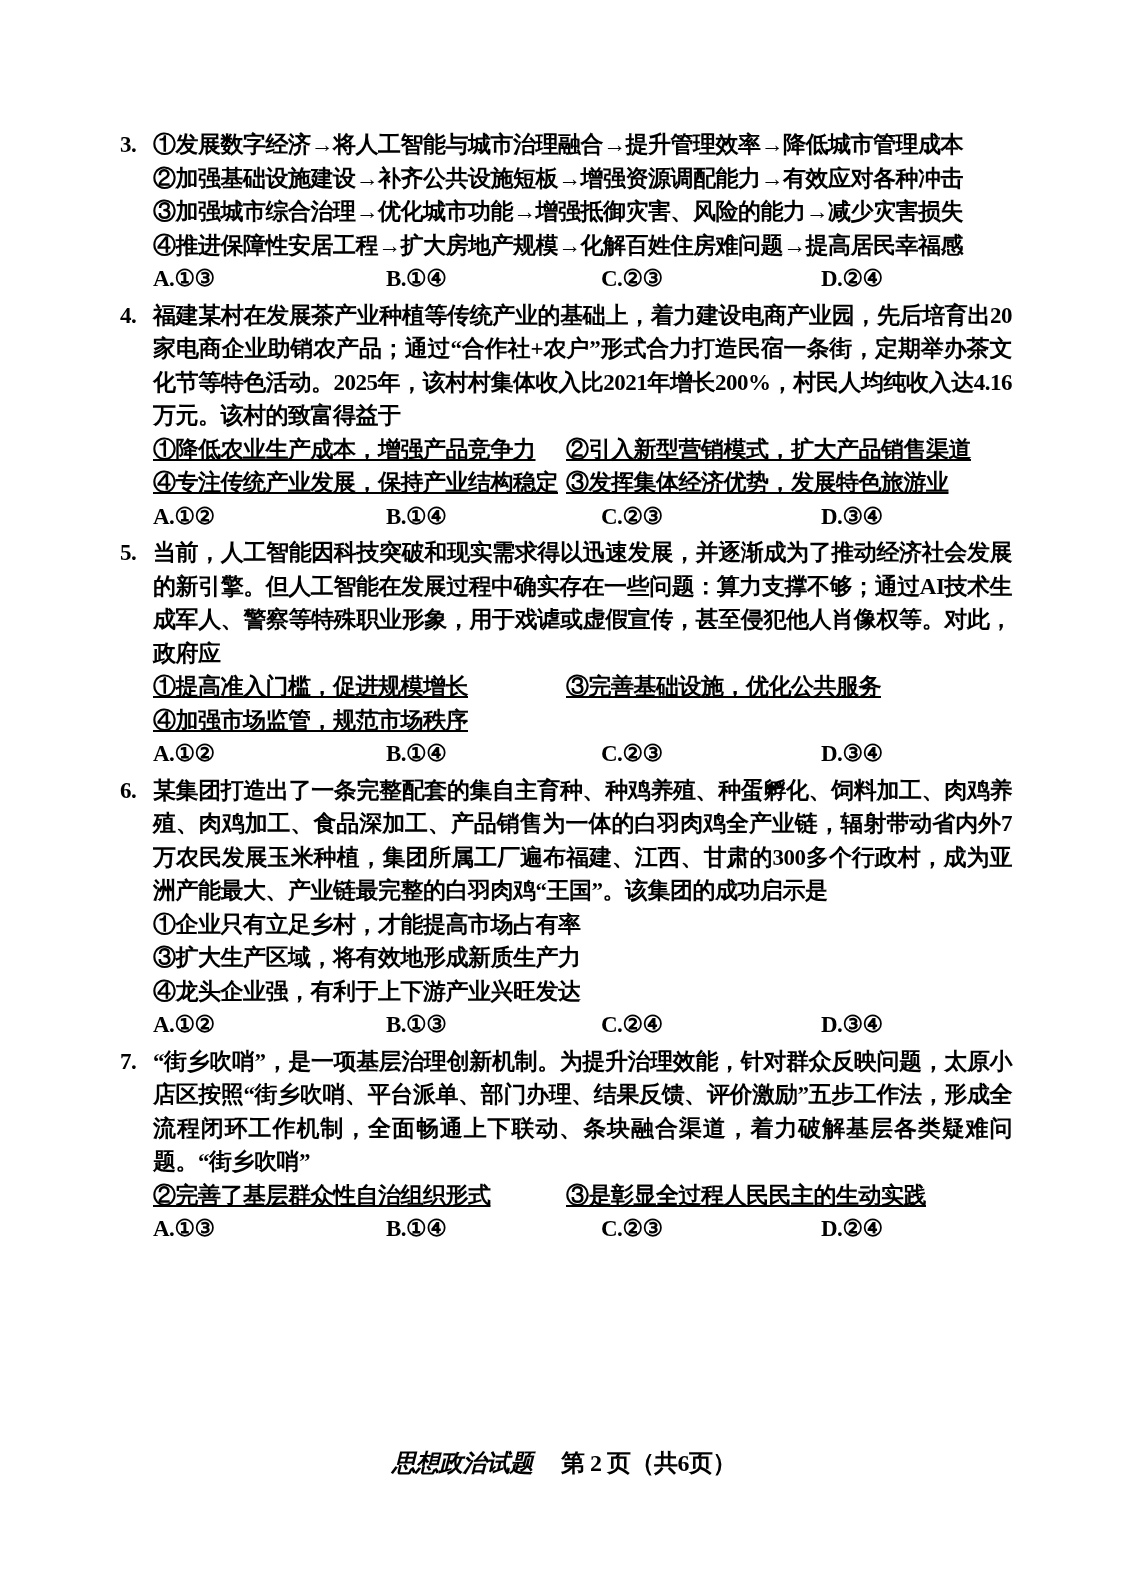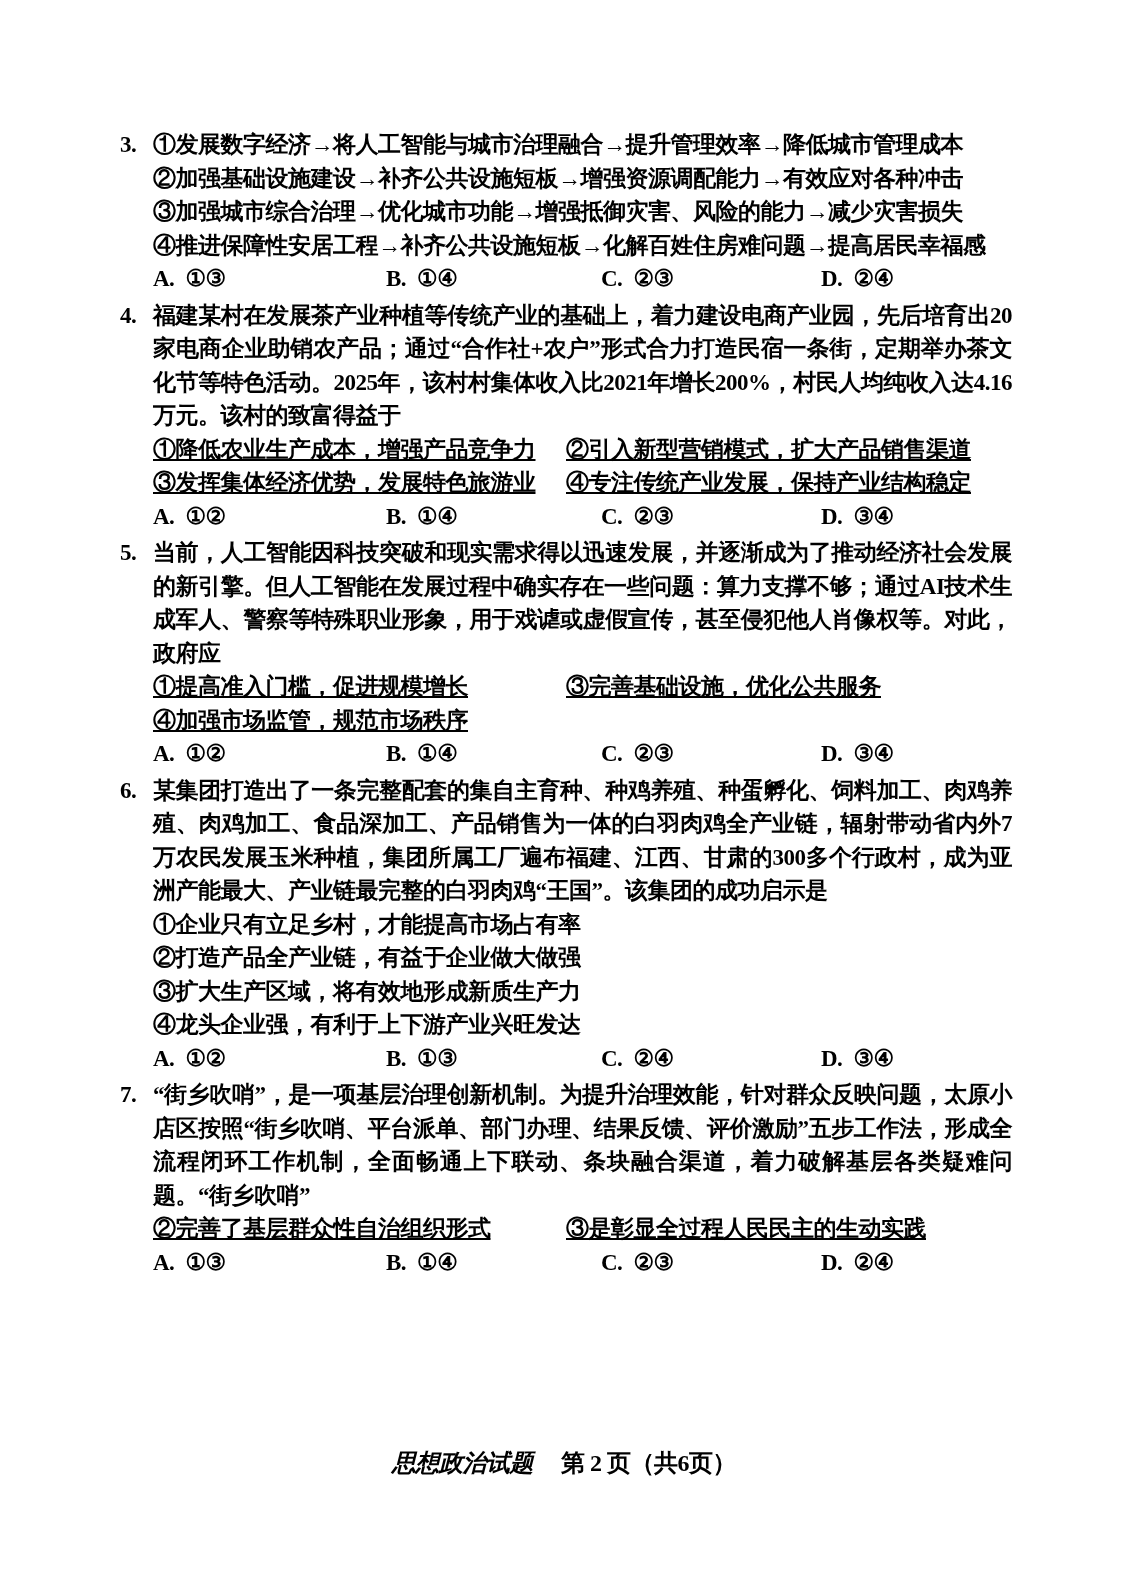--- a/index.html
+++ b/index.html
@@ -44,21 +44,21 @@
     display: grid;
     grid-template-columns: 413px 1fr;
     text-decoration: underline;
   }
   .choices {
     display: grid;
     grid-template-columns: 233px 215px 220px 1fr;
   }
   .choice { display: flex; }
   .choice-label { display: inline-block; }
-  .choice-value { display: inline-block; margin-left: 11px; }
+  .choice-value { display: inline-block; }
   .footer {
     position: absolute;
     top: 1448px;
     left: 0;
     width: 100%;
     display: flex;
     justify-content: center;
     gap: 28px;
     font-size: 24px;
     line-height: 30px;
@@ -68,21 +68,21 @@
 </head>
 <body>
 
 <div class="page">
   <main class="content">
       <div class="question">
         <span class="qnum">3.</span>
         <div class="stmt">①发展数字经济→将人工智能与城市治理融合→提升管理效率→降低城市管理成本</div>
         <div class="stmt">②加强基础设施建设→补齐公共设施短板→增强资源调配能力→有效应对各种冲击</div>
         <div class="stmt">③加强城市综合治理→优化城市功能→增强抵御灾害、风险的能力→减少灾害损失</div>
-        <div class="stmt">④推进保障性安居工程→补齐公共设施短板→化解百姓住房难问题→提高居民幸福感</div>
+        <div class="stmt">④推进保障性安居工程→扩大房地产规模→化解百姓住房难问题→提高居民幸福感</div>
         <div class="choices">
           <div class="choice">
             <span class="choice-label">A.</span>
             <span class="choice-value">①③</span>
           </div>
           <div class="choice">
             <span class="choice-label">B.</span>
             <span class="choice-value">①④</span>
           </div>
           <div class="choice">
@@ -94,22 +94,22 @@
             <span class="choice-value">②④</span>
           </div>
         </div>
       </div>
       <div class="question">
         <span class="qnum">4.</span>
         <div class="stem">福建某村在发展茶产业种植等传统产业的基础上，着力建设电商产业园，先后培育出20家电商企业助销农产品；通过“合作社+农户”形式合力打造民宿一条街，定期举办茶文化节等特色活动。2025年，该村村集体收入比2021年增长200%，村民人均纯收入达4.16万元。该村的致富得益于</div>
         <div class="stmt-grid">
           <div class="stmt">①降低农业生产成本，增强产品竞争力</div>
           <div class="stmt">②引入新型营销模式，扩大产品销售渠道</div>
+          <div class="stmt">④专注传统产业发展，保持产业结构稳定</div>
           <div class="stmt">③发挥集体经济优势，发展特色旅游业</div>
-          <div class="stmt">④专注传统产业发展，保持产业结构稳定</div>
         </div>
         <div class="choices">
           <div class="choice">
             <span class="choice-label">A.</span>
             <span class="choice-value">①②</span>
           </div>
           <div class="choice">
             <span class="choice-label">B.</span>
             <span class="choice-value">①④</span>
           </div>
@@ -147,21 +147,20 @@
           <div class="choice">
             <span class="choice-label">D.</span>
             <span class="choice-value">③④</span>
           </div>
         </div>
       </div>
       <div class="question">
         <span class="qnum">6.</span>
         <div class="stem">某集团打造出了一条完整配套的集自主育种、种鸡养殖、种蛋孵化、饲料加工、肉鸡养殖、肉鸡加工、食品深加工、产品销售为一体的白羽肉鸡全产业链，辐射带动省内外7万农民发展玉米种植，集团所属工厂遍布福建、江西、甘肃的300多个行政村，成为亚洲产能最大、产业链最完整的白羽肉鸡“王国”。该集团的成功启示是</div>
         <div class="stmt">①企业只有立足乡村，才能提高市场占有率</div>
-        <div class="stmt">②打造产品全产业链，有益于企业做大做强</div>
         <div class="stmt">③扩大生产区域，将有效地形成新质生产力</div>
         <div class="stmt">④龙头企业强，有利于上下游产业兴旺发达</div>
         <div class="choices">
           <div class="choice">
             <span class="choice-label">A.</span>
             <span class="choice-value">①②</span>
           </div>
           <div class="choice">
             <span class="choice-label">B.</span>
             <span class="choice-value">①③</span>

